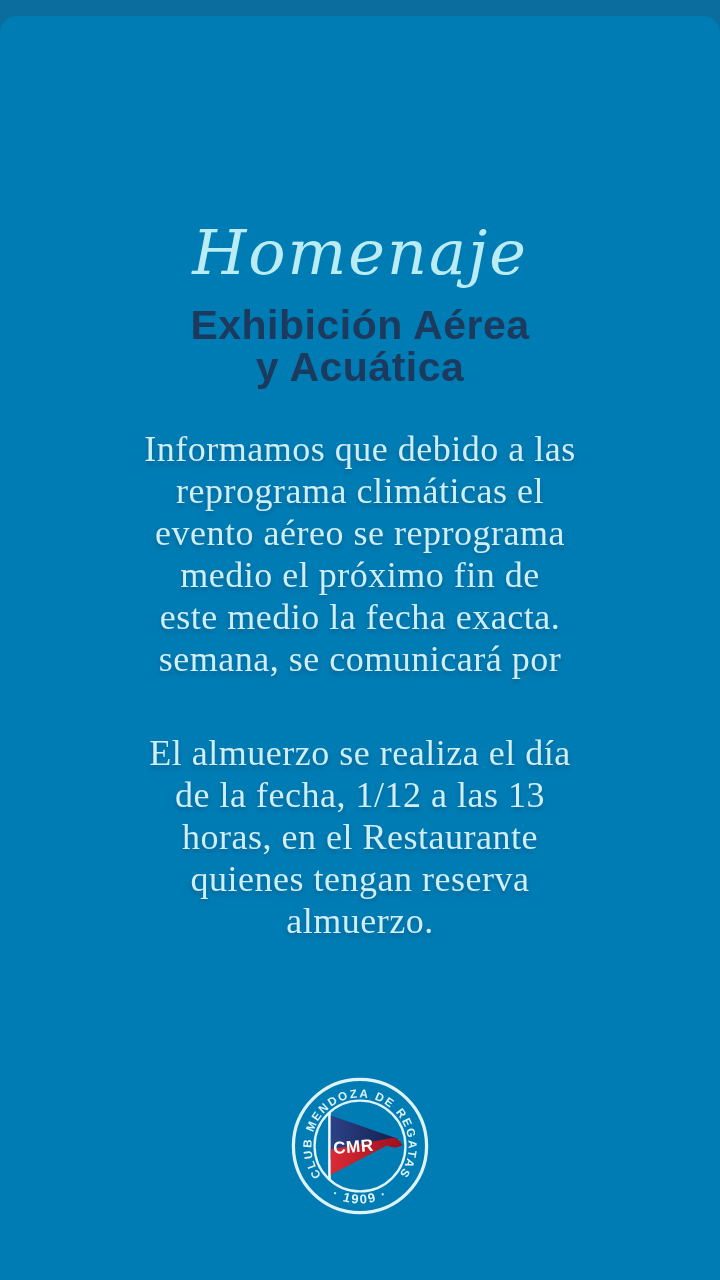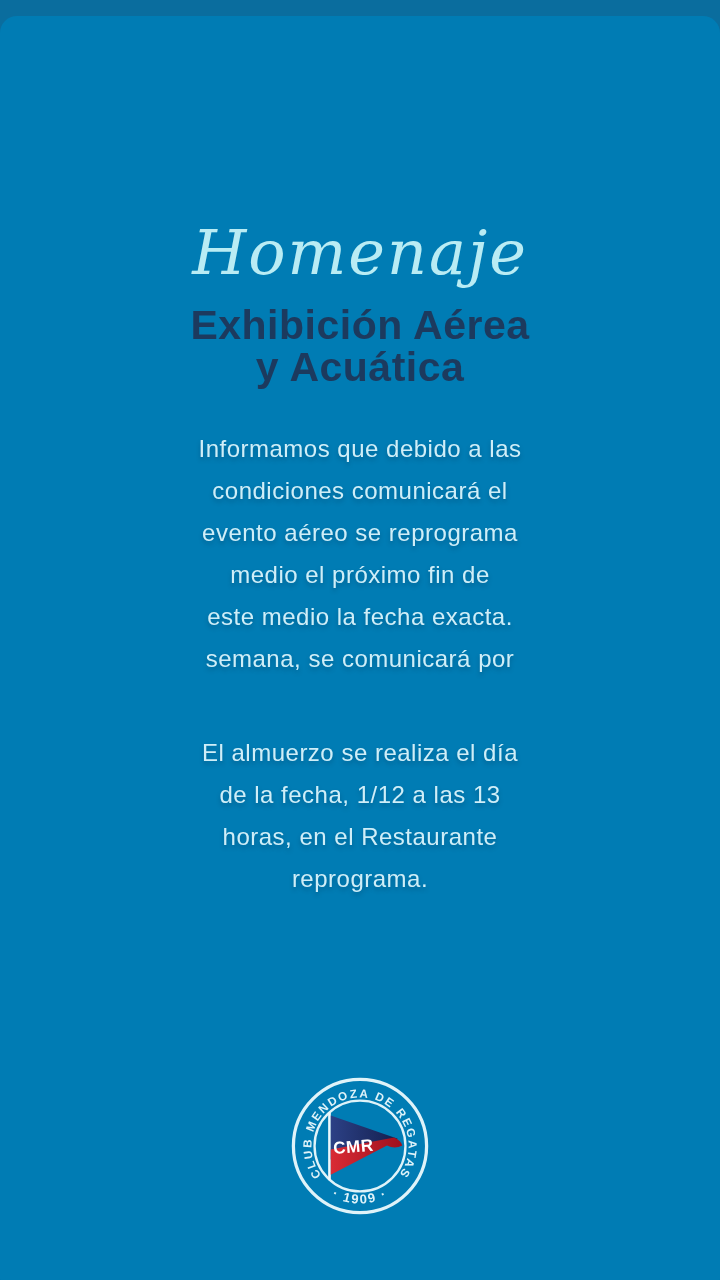--- a/index.html
+++ b/index.html
@@ -30,22 +30,22 @@
     font-weight:700;
     font-size:41px;line-height:42px;
     color:#1C3A5E;
     letter-spacing:0.5px;
     text-align:center;
     z-index:1;
   }
   
   .announcement{
     position:absolute;left:0;width:720px;
-    font-family:Liberation Sans, sans-serif;
-    font-size:24px;line-height:42px;
+    font-family:Liberation Serif, serif;
+    font-size:36px;line-height:42px;
     color:#CFEEF8;
     text-align:center;
     letter-spacing:0.5px;
     text-shadow:0 3px 4px rgba(8,58,88,0.35);
   }
   .paragraph-1{top:412px;}
   .paragraph-2{top:716px;}
   .announcement .line{display:block;}
   
   .logo-wrap{
@@ -62,32 +62,33 @@
   <div class="header">
     <div class="script-title">Homenaje</div>
     <div class="main-title">
       <span class="line" style="display:block">Exhibición Aérea</span>
       <span class="line" style="display:block">y Acuática</span>
     </div>
   </div>
 
   <div class="announcement paragraph-1">
     <span class="line">Informamos que debido a las</span>
-    <span class="line">condiciones comunicará el</span>
+    <span class="line">reprograma climáticas el</span>
     <span class="line">evento aéreo se reprograma</span>
     <span class="line">medio el próximo fin de</span>
     <span class="line">este medio la fecha exacta.</span>
     <span class="line">semana, se comunicará por</span>
   </div>
 
   <div class="announcement paragraph-2">
     <span class="line">El almuerzo se realiza el día</span>
     <span class="line">de la fecha, 1/12 a las 13</span>
     <span class="line">horas, en el Restaurante</span>
-    <span class="line">reprograma.</span>
+    <span class="line">quienes tengan reserva</span>
+    <span class="line">almuerzo.</span>
   </div>
 
   <div class="logo-wrap">
     <svg viewBox="0 0 160 160" xmlns="http://www.w3.org/2000/svg">
       <defs>
         <linearGradient id="gNavy" x1="0" y1="0" x2="1" y2="0">
           <stop offset="0" stop-color="#2C4186"></stop>
           <stop offset="1" stop-color="#141F4E"></stop>
         </linearGradient>
         <linearGradient id="gRed" x1="0" y1="0" x2="1" y2="0">

